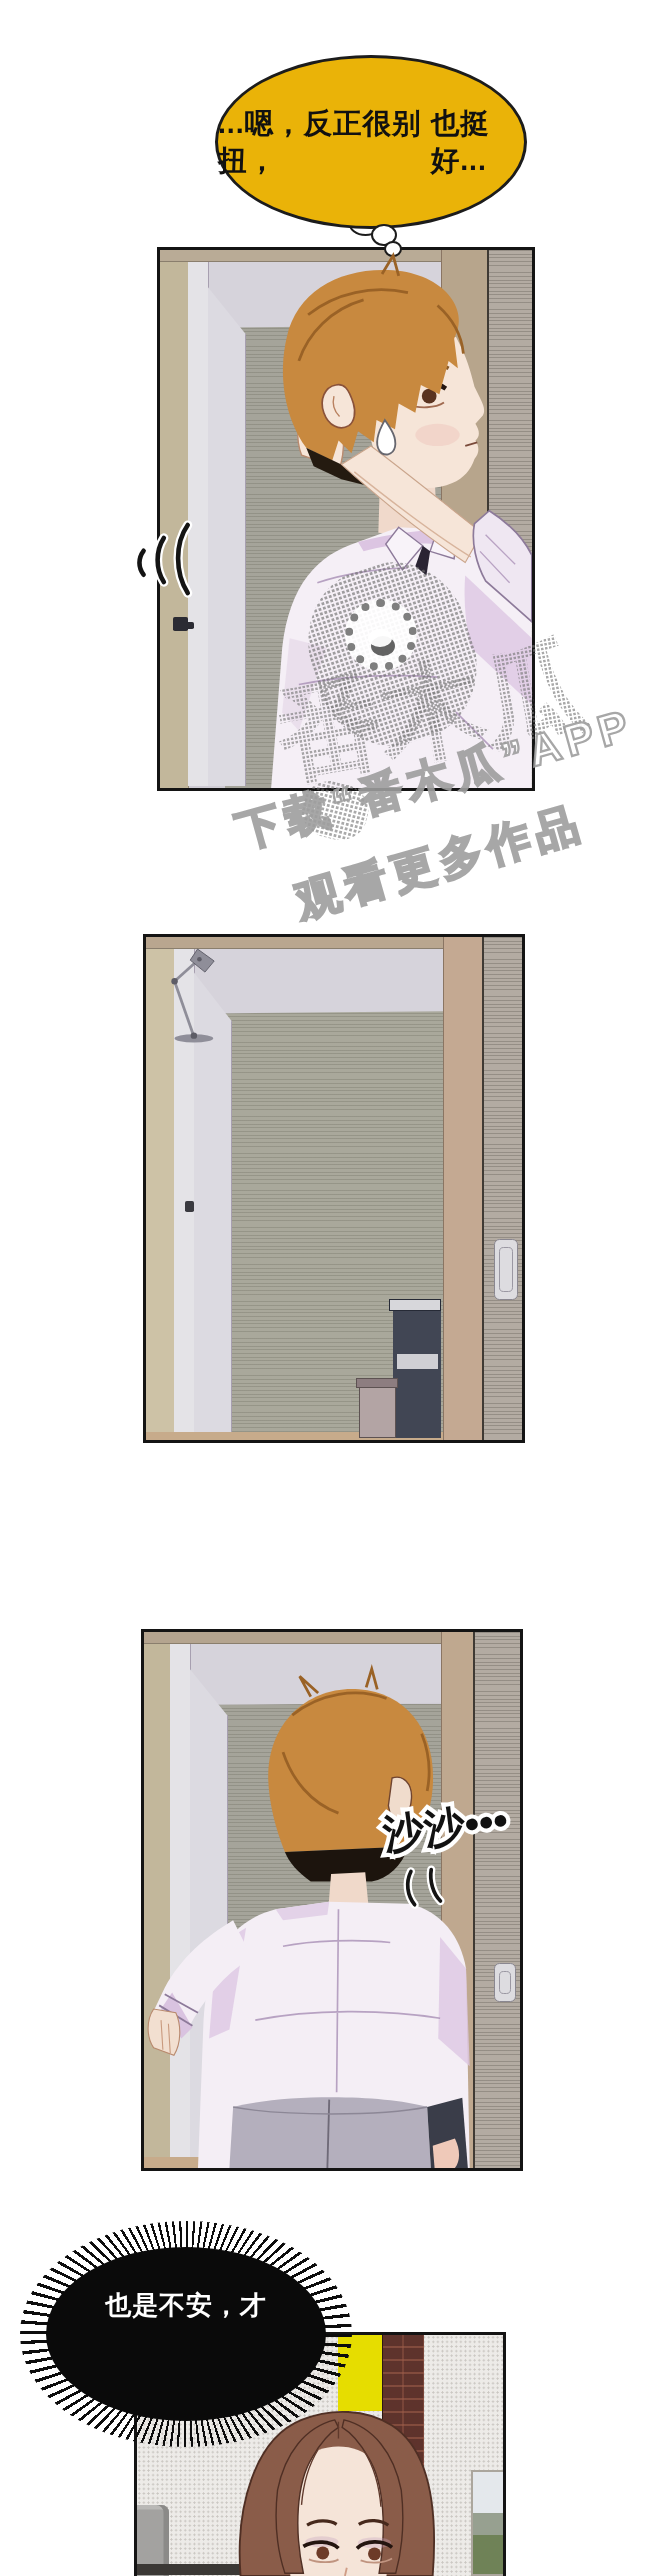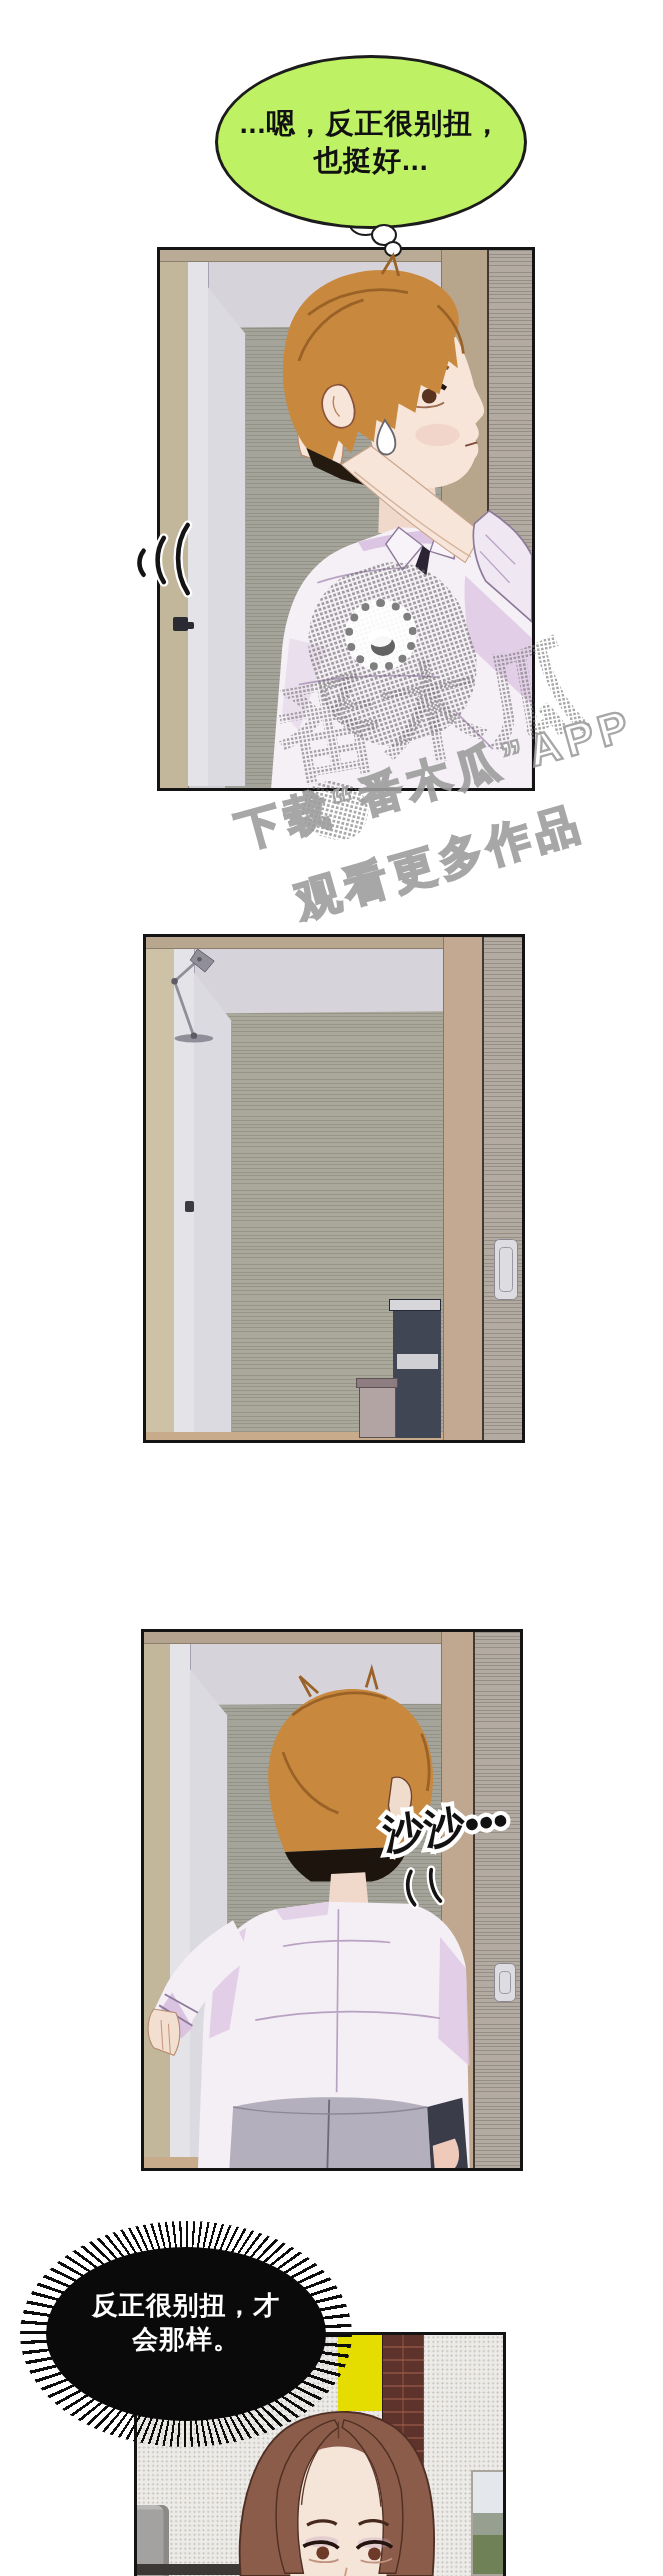--- a/index.html
+++ b/index.html
@@ -15,22 +15,22 @@
   .strip1{position:absolute;background:#e4e3e7;border-right:0.9px solid #a79fb0;z-index:3;}
   .strip2{position:absolute;background:#dcdae1;border-right:0.9px solid #a79fb0;z-index:3;}
   .coltan{position:absolute;top:0;bottom:0;border-left:1.8px solid #8a7563;z-index:4;}
   .rstripe{position:absolute;top:0;bottom:0;right:0;background-color:#b3aba2;
     background-image:repeating-linear-gradient(180deg,rgba(70,66,58,.28) 0 0.9px,transparent 0.9px 3.7px);
     border-left:2.8px solid #3f3a34;z-index:4;}
   .knob{position:absolute;background:#2b2b33;border-radius:1.8px;z-index:5;}
   .floor{position:absolute;bottom:0;background:#c7ab8b;z-index:3;}
   .scene{position:absolute;inset:0;width:100%;height:100%;z-index:6;}
   
-  .tbubble{position:absolute;left:215px;top:55px;width:306px;height:168px;background:#bef264;
-    border:3.2px solid #1c1c1c;border-radius:50%;z-index:5;display:flex;flex-direction:column;
+  .tbubble{position:absolute;left:215px;top:55px;width:306px;height:168px;background:#eab308;
+    border:3.2px solid #1c1c1c;border-radius:50%;z-index:5;display:flex;flex-direction:row;
     justify-content:center;align-items:center;}
   .tbubble .tl{font-size:28.6px;font-weight:bold;color:#111;letter-spacing:0.9px;line-height:37px;}
   .tdot{position:absolute;background:#fff;border:2.8px solid #1c1c1c;border-radius:50%;}
   .bump{left:348px;top:208px;width:31px;height:24px;z-index:4;}
   .dot1{left:371px;top:224px;width:22px;height:18.4px;z-index:6;}
   .dot2{left:384px;top:241px;width:14px;height:12px;border-width:2.3px;z-index:6;}
   
   .wm-dots{background-image:radial-gradient(rgba(110,110,110,.9) 1.3px,transparent 1.4px);background-size:4.6px 4.6px;}
   .wm-blob{position:absolute;left:312px;top:564px;width:161px;height:180px;border-radius:44%;
     transform:rotate(-18deg);opacity:.7;z-index:7;}
@@ -288,18 +288,17 @@
         <path d="M180,229 C192,222 210,223 218,231 M238,231 C248,222 266,222 276,230" stroke="#241510" stroke-width="4" fill="none"></path>
         <path d="M186,243 C196,247 212,247 218,243 M242,244 C252,248 268,247 276,242" stroke="#c09480" stroke-width="2" fill="none"></path>
         <path d="M227,252 L225,261" stroke="#cf9d86" stroke-width="2" fill="none"></path>
       </g>
     </svg>
   </section>
 
   <div class="spike-ring"></div>
   <div class="bbl-core"></div>
   <div class="bbl-text">
-    <div class="bl">反正很别扭，才</div>
-    <div class="bl">会那样。</div>
+    <div class="bl">也是不安，才</div>
   </div>
 
 </div>
 
 
 </body></html>

